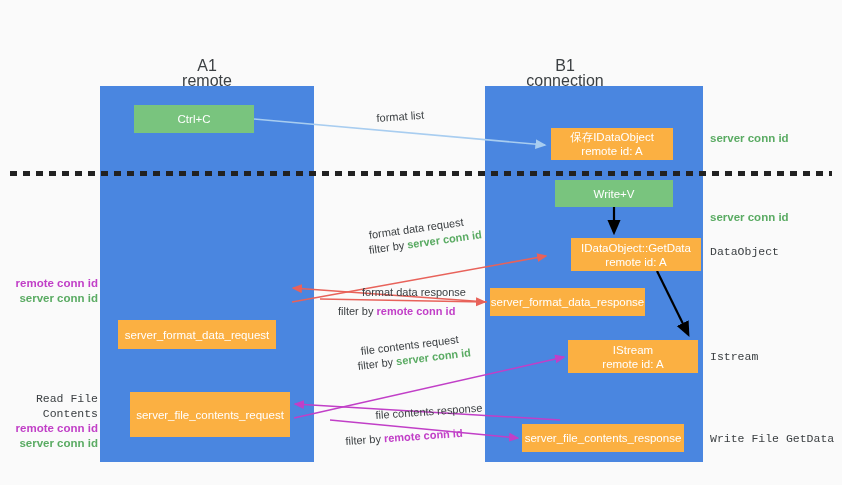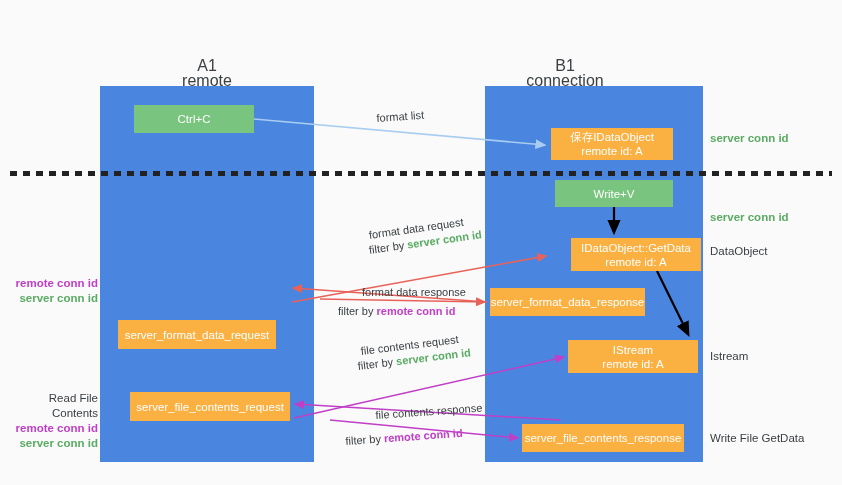--- a/index.html
+++ b/index.html
@@ -74,32 +74,32 @@
   .green { background: #79c47e; }
   .orange { background: #fbb042; }
 
   #node-ctrlc     { left: 134px; top: 105px; width: 120px; height: 28px; }
   #node-idataobj  { left: 551px; top: 128px; width: 122px; height: 32px; }
   #node-ctrlv     { left: 555px; top: 180px; width: 118px; height: 27px; }
   #node-getdata   { left: 551px; top: 238px; width: 130px; height: 33px; margin-left: 20px; }
   #node-fmt-req   { left: 118px; top: 276px; width: 158px; height: 29px; margin-top: 44px; }
   #node-fmt-resp  { left: 490px; top: 288px; width: 155px; height: 28px; }
   #node-istream   { left: 568px; top: 340px; width: 130px; height: 33px; }
-  #node-file-req  { left: 130px; top: 392px; width: 160px; height: 29px; }
+  #node-file-req  { left: 130px; top: 392px; width: 160px; height: 45px; }
   #node-file-resp { left: 522px; top: 424px; width: 162px; height: 28px; }
 
   
   .side-label {
     font-size: 11.5px;
     line-height: 15px;
     white-space: pre-line;
   }
   .lbl-green  { color: #5aab63; font-weight: bold; }
   .lbl-purple { color: #c13fc7; font-weight: bold; }
-  .lbl-dark   { color: #3c4043; }
+  .lbl-dark   { color: #3c4043; font-family: Liberation Mono, monospace; }
 
   #lbl-server-1 { left: 710px; top: 131px; }
   #lbl-server-2 { left: 710px; top: 210px; }
   #lbl-dataobject { left: 710px; top: 244px; }
   #lbl-istream  { left: 710px; top: 349px; }
   #lbl-writefile{ left: 710px; top: 431px; }
 
   #lbl-left-1 { left: 10px; top: 276px; width: 88px; text-align: right; }
   #lbl-left-2 { left: 10px; top: 391px; width: 88px; text-align: right; }
 

